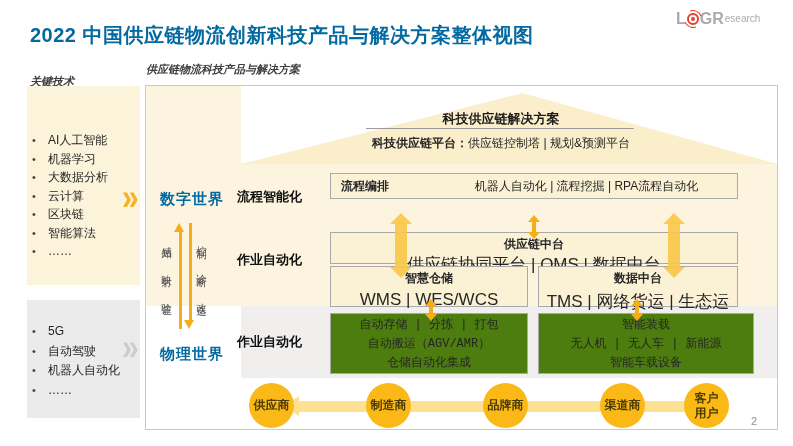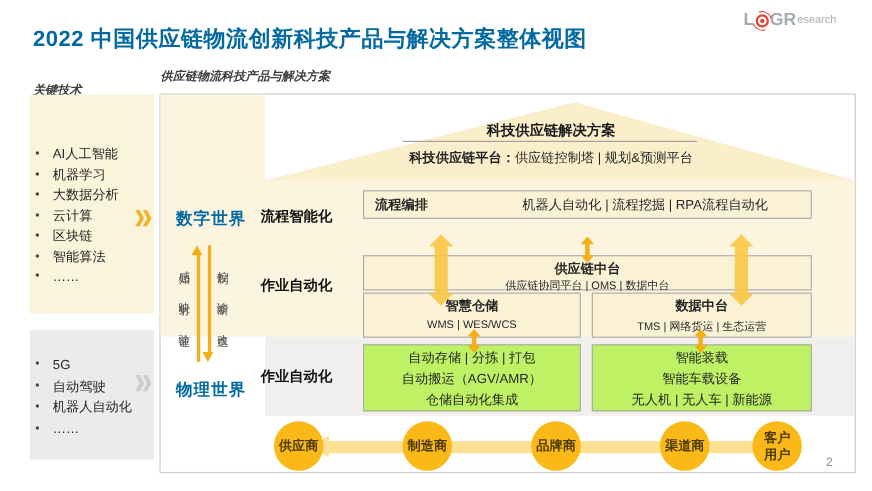--- a/index.html
+++ b/index.html
@@ -46,27 +46,27 @@
         clip-path:polygon(52.5% 0,100% 100%,0 100%);}
   #roof-title{left:155px;top:24px;width:400px;text-align:center;font-size:13px;font-weight:700;color:#1a1a1a;}
   #roof-underline{left:220px;top:42px;width:268px;border-top:1px solid #9B9B9B;height:0;}
   #roof-platform{left:105px;top:49px;width:500px;text-align:center;font-size:12px;color:#262626;}
   #roof-platform .b{font-weight:700;}
 
   .rowlab{font-size:13px;font-weight:700;color:#111;white-space:nowrap;z-index:3;}
   .world{font-size:15px;font-weight:700;color:#0369a1;white-space:nowrap;z-index:3;letter-spacing:1px;text-align:right;}
 
   .dbox{border:1px solid #A9A9A9;background:#FBF2D6;box-sizing:border-box;z-index:2;}
-  .dbox.white{background:#bef264;}
+  .dbox.white{background:#4d7c0f;font-family:Liberation Mono, monospace;}
   .hbox{display:flex;align-items:center;}
   .hbox .t{width:95px;padding-left:10px;font-weight:700;font-size:12px;}
   .hbox .c{flex:1;text-align:center;font-size:12px;}
   .vbox{text-align:center;}
   .vbox .t{font-weight:700;font-size:12px;margin-top:3px;}
-  .vbox .c{font-size:10px;margin-top:3px;text-align:center;}
+  .vbox .c{font-size:17px;margin-top:3px;text-align:center;}
   .lines{text-align:center;font-size:12px;line-height:19px;padding-top:2px;}
 
   
   .vshaft{width:3px;background:#F6AE17;z-index:3;}
   .tri{width:0;height:0;z-index:3;}
   .vlab{font-size:10.5px;color:#4F4F4F;writing-mode:vertical-rl;text-orientation:upright;letter-spacing:2px;z-index:3;line-height:12px;}
 
   
   .bigshaft{width:12px;background:rgba(249,198,70,.9);z-index:4;}
   .bighead-up{border-left:11px solid transparent;border-right:11px solid transparent;border-bottom:11px solid rgba(249,198,70,.9);z-index:4;}
@@ -174,24 +174,24 @@
       <div class="t">数据中台</div>
       <div class="c">TMS | 网络货运 | 生态运营</div>
     </div>
 
     <div class="abs rowlab" style="left:91px;top:247px;">作业自动化</div>
     <div class="abs dbox white lines" style="left:184px;top:227px;width:198px;height:61px;">
       <div>自动存储 | 分拣 | 打包</div>
       <div>自动搬运（AGV/AMR）</div>
       <div>仓储自动化集成</div>
     </div>
-    <div class="abs dbox white lines" style="left:392px;top:227px;width:200px;height:61px;">
+    <div class="abs dbox white lines" style="left:392px;top:227px;width:216px;height:61px;">
       <div>智能装载</div>
+      <div>无人机 | 无人车 | 新能源</div>
       <div>智能车载设备</div>
-      <div>无人机 | 无人车 | 新能源</div>
     </div>
 
     <div class="abs bighead-up" style="left:244px;top:127px;"></div>
     <div class="abs bigshaft" style="left:249px;top:137px;height:45px;"></div>
     <div class="abs bighead-dn" style="left:244px;top:181px;"></div>
     <div class="abs bighead-up" style="left:517px;top:127px;"></div>
     <div class="abs bigshaft" style="left:522px;top:137px;height:45px;"></div>
     <div class="abs bighead-dn" style="left:517px;top:181px;"></div>
 
     <div class="abs shead-up" style="left:382px;top:129px;"></div>

